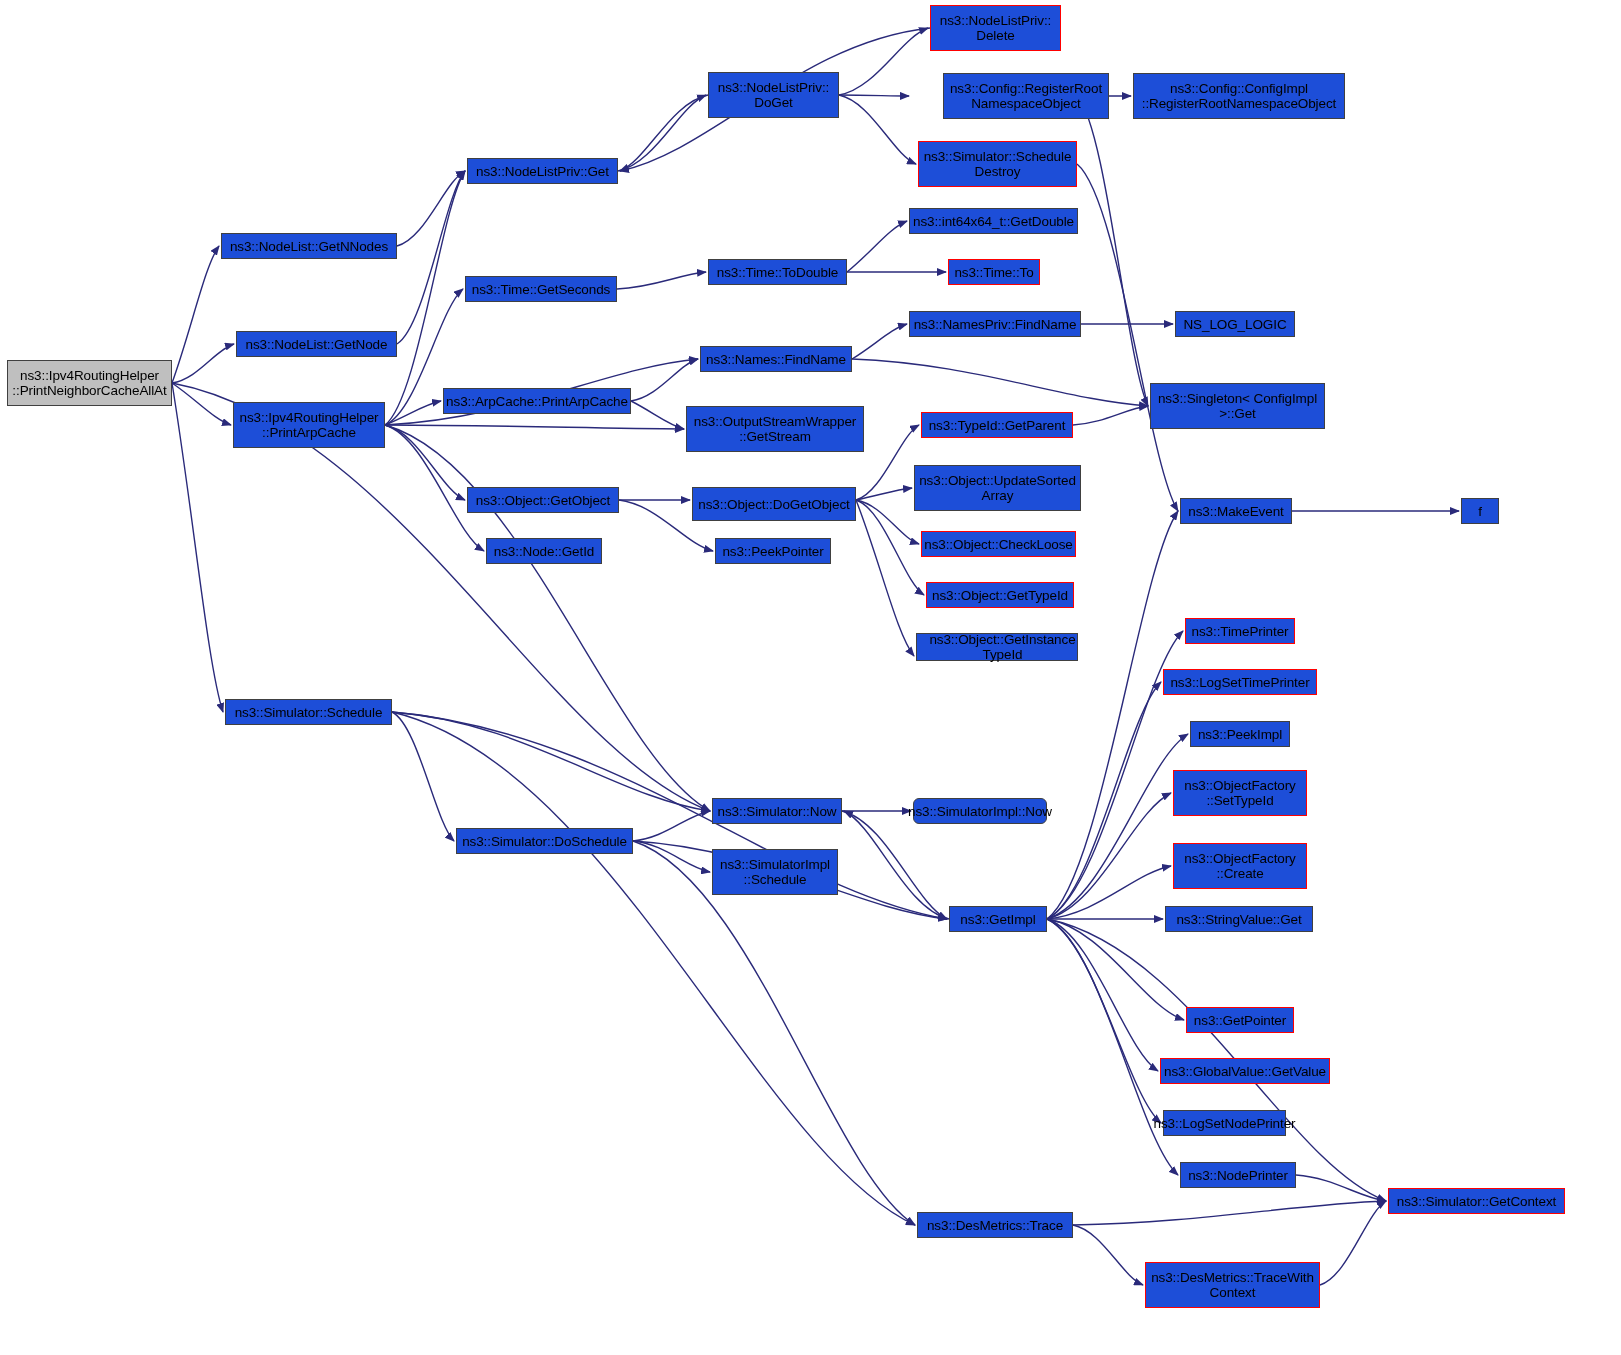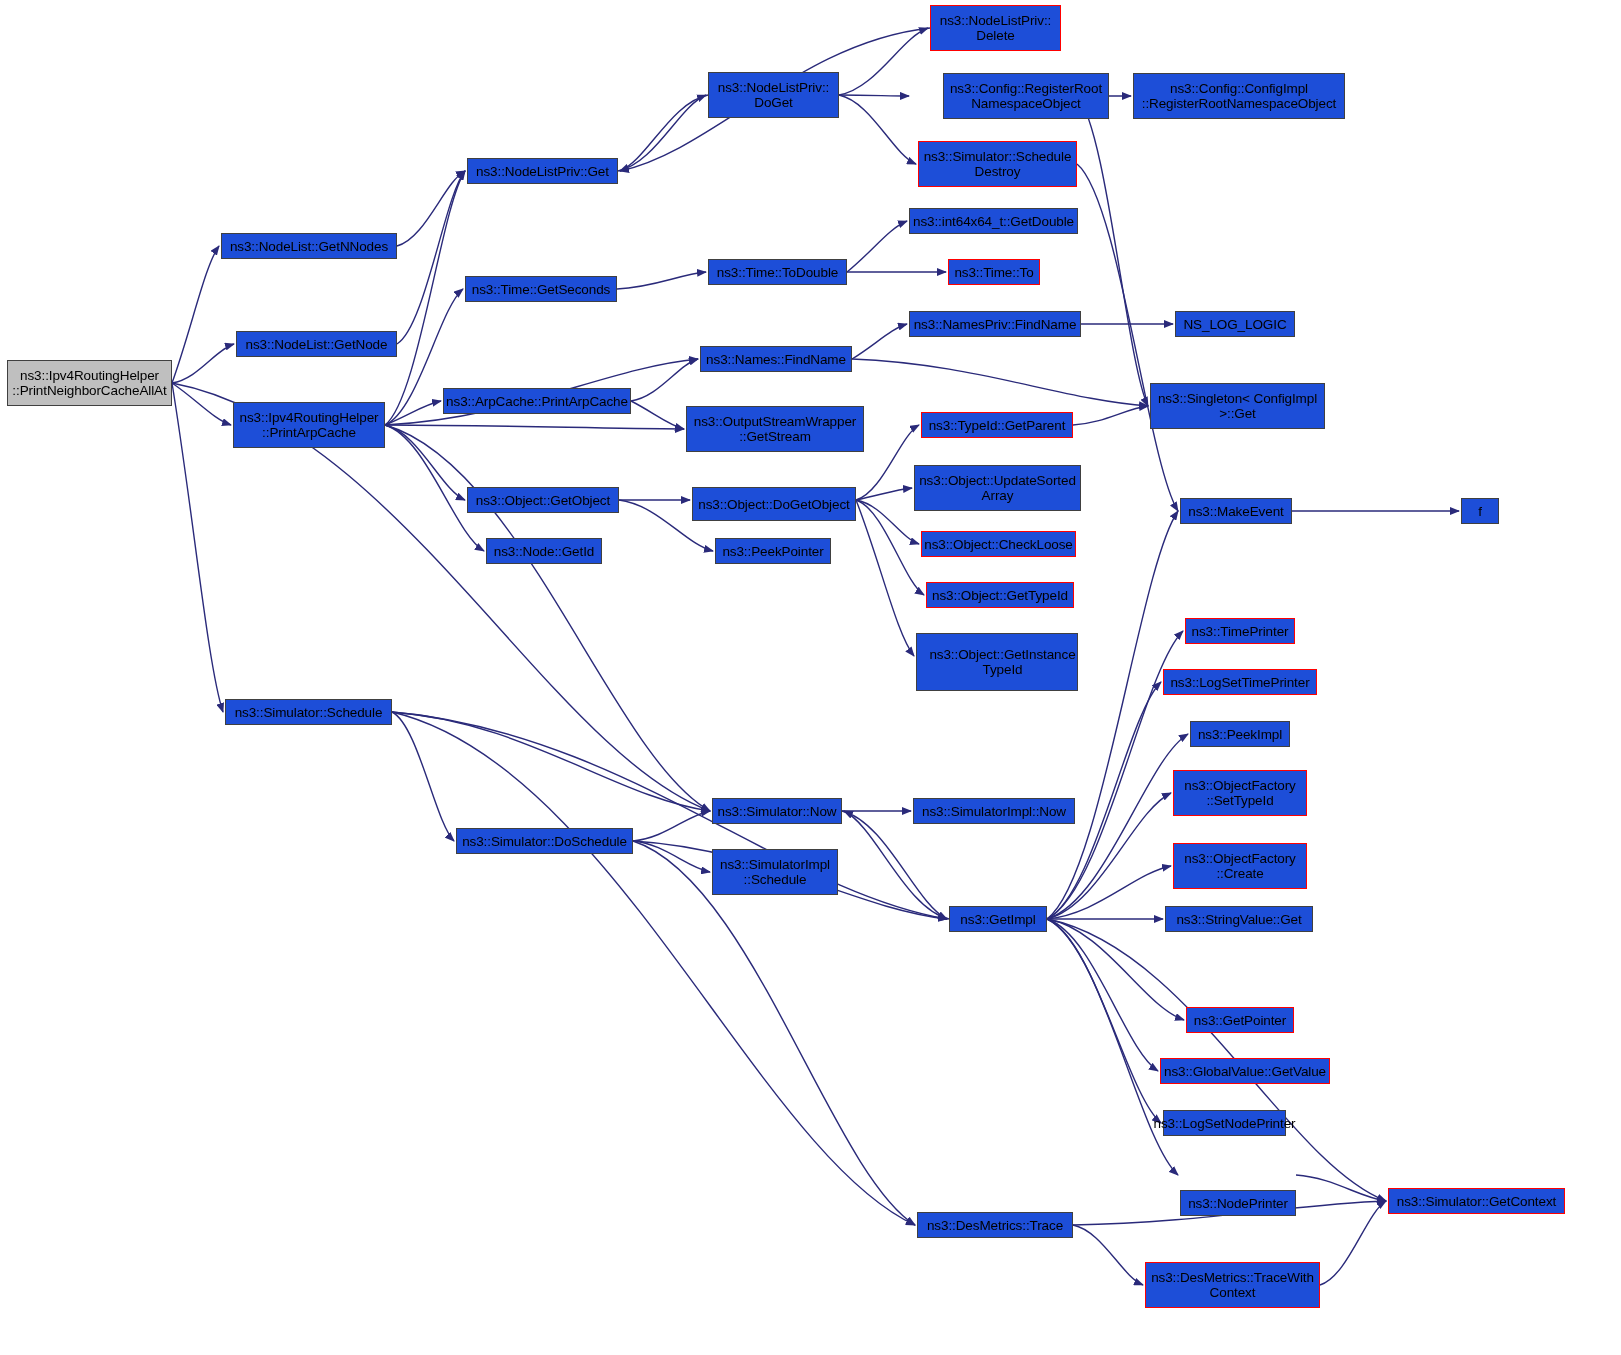--- a/index.html
+++ b/index.html
@@ -124,43 +124,43 @@
       <div class="node" style="left: 443px; top: 388px; width: 188px; height: 26px;">ns3::ArpCache::PrintArpCache</div>
       <div class="node" style="left: 686px; top: 406px; width: 178px; height: 46px;">ns3::OutputStreamWrapper
 ::GetStream</div>
       <div class="node red" style="left: 921px; top: 412px; width: 152px; height: 26px;">ns3::TypeId::GetParent</div>
       <div class="node" style="left: 467px; top: 487px; width: 152px; height: 26px;">ns3::Object::GetObject</div>
       <div class="node" style="left: 692px; top: 487px; width: 164px; height: 34px;">ns3::Object::DoGetObject</div>
       <div class="node" style="left: 914px; top: 465px; width: 167px; height: 46px;">ns3::Object::UpdateSorted
 Array</div>
       <div class="node red" style="left: 921px; top: 531px; width: 155px; height: 26px;">ns3::Object::CheckLoose</div>
       <div class="node red" style="left: 926px; top: 582px; width: 148px; height: 26px;">ns3::Object::GetTypeId</div>
-      <div class="node" style="left: 916px; top: 633px; width: 162px; height: 58px; padding-left: 14px;">ns3::Object::GetInstance
+      <div class="node" style="left: 916px; top: 633px; width: 162px; height: 28px; padding-left: 14px;">ns3::Object::GetInstance
 TypeId</div>
       <div class="node" style="left: 486px; top: 538px; width: 116px; height: 26px;">ns3::Node::GetId</div>
       <div class="node" style="left: 715px; top: 538px; width: 116px; height: 26px;">ns3::PeekPointer</div>
       <div class="node" style="left: 1180px; top: 498px; width: 112px; height: 26px;">ns3::MakeEvent</div>
       <div class="node" style="left: 1461px; top: 498px; width: 38px; height: 26px;">f</div>
       <div class="node red" style="left: 1185px; top: 618px; width: 110px; height: 26px;">ns3::TimePrinter</div>
       <div class="node red" style="left: 1163px; top: 669px; width: 154px; height: 26px;">ns3::LogSetTimePrinter</div>
       <div class="node" style="left: 1190px; top: 721px; width: 100px; height: 26px;">ns3::PeekImpl</div>
       <div class="node red" style="left: 1173px; top: 770px; width: 134px; height: 46px;">ns3::ObjectFactory
 ::SetTypeId</div>
       <div class="node red" style="left: 1173px; top: 843px; width: 134px; height: 46px;">ns3::ObjectFactory
 ::Create</div>
       <div class="node" style="left: 225px; top: 699px; width: 167px; height: 26px;">ns3::Simulator::Schedule</div>
       <div class="node" style="left: 456px; top: 828px; width: 177px; height: 26px; text-align: right;">ns3::Simulator::DoSchedule</div>
       <div class="node" style="left: 712px; top: 798px; width: 130px; height: 26px;">ns3::Simulator::Now</div>
-      <div class="node" style="left: 913px; top: 798px; width: 162px; height: 26px;">ns3::SimulatorImpl::Now</div>
+      <div class="node" style="left: 913px; top: 798px; width: 134px; height: 26px; border-radius: 6px;">ns3::SimulatorImpl::Now</div>
       <div class="node" style="left: 712px; top: 849px; width: 126px; height: 46px;">ns3::SimulatorImpl
 ::Schedule</div>
       <div class="node" style="left: 949px; top: 906px; width: 98px; height: 26px;">ns3::GetImpl</div>
       <div class="node" style="left: 1165px; top: 906px; width: 148px; height: 26px;">ns3::StringValue::Get</div>
       <div class="node red" style="left: 1186px; top: 1007px; width: 108px; height: 26px;">ns3::GetPointer</div>
       <div class="node red" style="left: 1160px; top: 1058px; width: 170px; height: 26px;">ns3::GlobalValue::GetValue</div>
       <div class="node" style="left: 1163px; top: 1110px; width: 123px; height: 26px;">ns3::LogSetNodePrinter</div>
-      <div class="node" style="left: 1180px; top: 1162px; width: 116px; height: 26px; margin-top: 28px;">ns3::NodePrinter</div>
+      <div class="node" style="left: 1180px; top: 1162px; width: 116px; height: 26px;">ns3::NodePrinter</div>
       <div class="node red" style="left: 1388px; top: 1188px; width: 177px; height: 26px;">ns3::Simulator::GetContext</div>
       <div class="node" style="left: 917px; top: 1212px; width: 156px; height: 26px;">ns3::DesMetrics::Trace</div>
       <div class="node red" style="left: 1145px; top: 1262px; width: 175px; height: 46px;">ns3::DesMetrics::TraceWith
 Context</div>
     </div>
 </div>
 
 </body></html>

